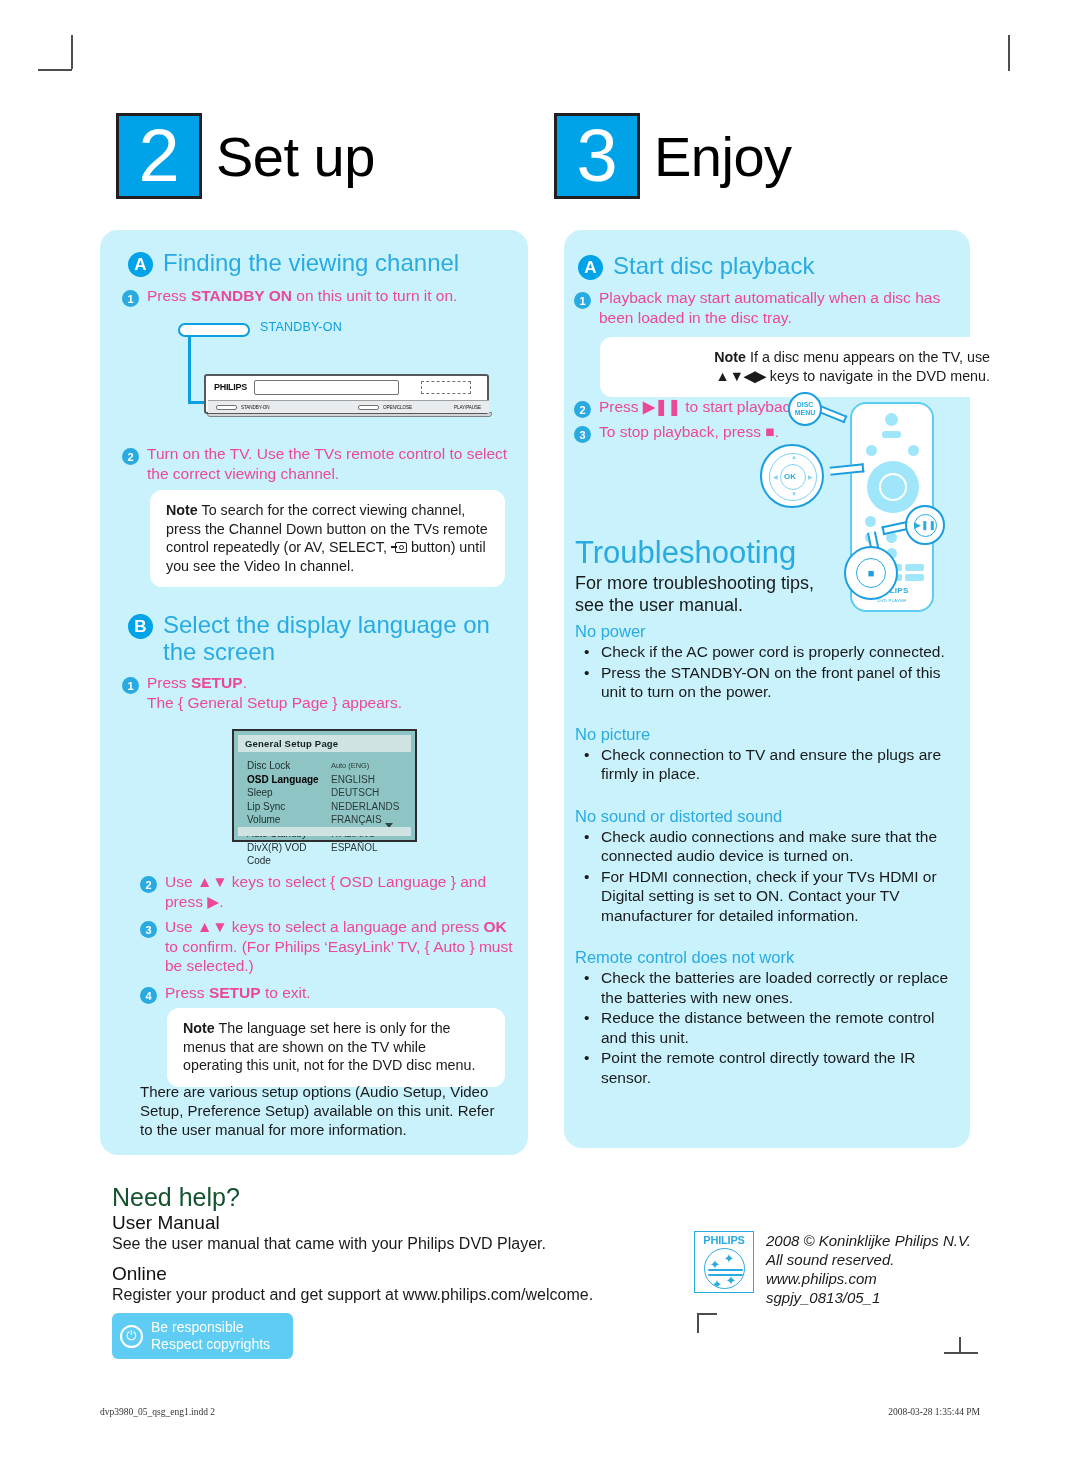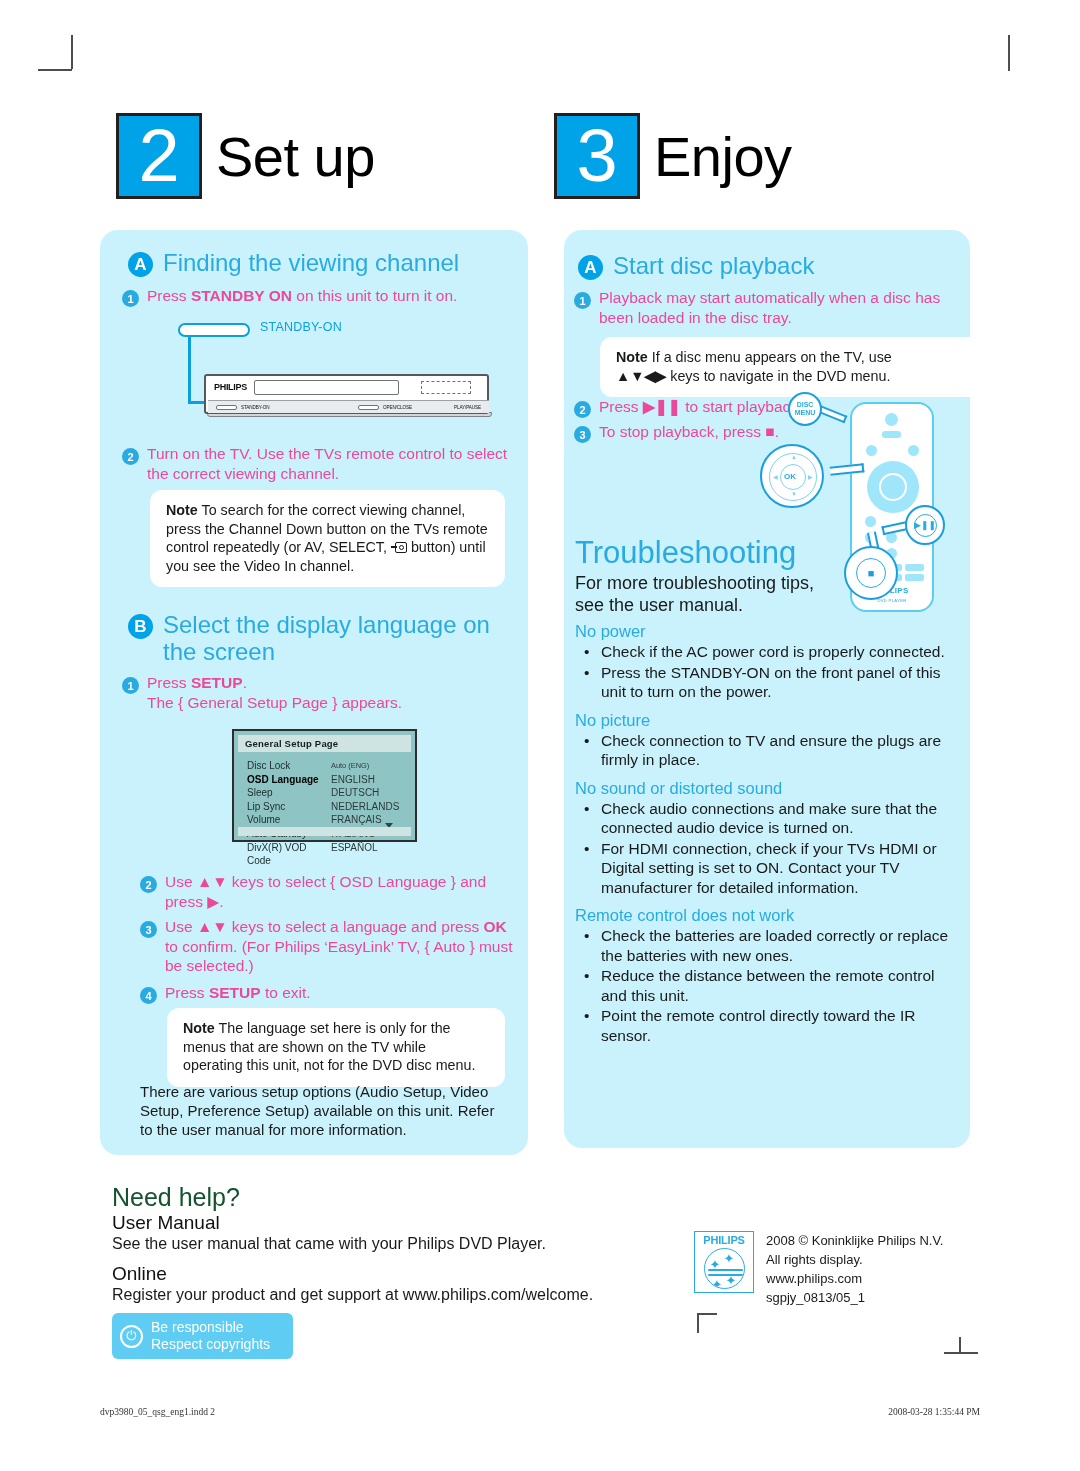--- a/index.html
+++ b/index.html
@@ -159,21 +159,21 @@
     position: absolute; border: 2.5px solid #1b9ee0; border-radius: 50%;
     background: #ffffff;
   }
   .navpad .nring { position: absolute; border: 1.2px solid #7fd3f2; border-radius: 50%; }
   .navpad .ok { position: absolute; font-size: 8px; color: #29abe2; font-weight: bold; }
   .navpad .arr { position: absolute; color: #7fd3f2; font-size: 6px; }
 
   
   .ts-title { font-size: 31px; color: #29abe2; line-height: 34px; }
   .ts-intro { font-size: 18px; line-height: 22px; color: #1a1a1a; }
-  .ts-h { font-size: 16.5px; color: #29abe2; margin-top: 9px; margin-bottom: 1px; }
+  .ts-h { font-size: 16.5px; color: #29abe2; margin-top: 23px; margin-bottom: 1px; }
   .ts-item { display: flex; font-size: 15.5px; line-height: 19.5px; margin-bottom: 1px; }
   .ts-bullet { width: 26px; flex: none; text-align: left; padding-left: 9px; }
 
   
   .nh-title { font-size: 25px; color: #14532d; }
   .nh-sub { font-size: 19px; color: #111; line-height: 24px; }
   .nh-body { font-size: 16px; color: #1a1a1a; line-height: 21px; }
   .resp {
     background: #5fcdf3; border-radius: 6px; display: flex; align-items: center;
     padding: 6px 12px 6px 8px; width: 181px;
@@ -187,21 +187,21 @@
 
   .ph-shield {
     width: 60px; height: 62px; border: 1.6px solid #29abe2;
     display: flex; flex-direction: column; align-items: center;
   }
   .ph-shield .name { font-size: 11px; font-weight: bold; color: #29abe2; letter-spacing: -0.2px; margin-top: 2px; }
   .ph-circ { width: 41px; height: 41px; border: 1.6px solid #29abe2; border-radius: 50%;
     margin-top: 2px; position: relative; overflow: hidden; }
   .wave { position: absolute; left: 3px; width: 35px; height: 2px; background: #29abe2; border-radius: 2px; }
   .star { position: absolute; color: #29abe2; font-size: 13px; line-height: 13px; }
-  .copy { font-size: 13px; line-height: 19px; color: #1a1a1a; }
+  .copy { font-size: 15px; line-height: 19px; color: #1a1a1a; font-style: italic; }
 
   .footer { position: absolute; font-size: 9.5px; color: #333; font-family: Liberation Serif, serif; }
 </style>
 </head>
 <body>
 
 <div class="page">
 
   <div class="crop cm-tl-h"></div>
   <div class="crop cm-tl-v"></div>
@@ -333,21 +333,21 @@
   <div class="sec-head" style="position:absolute; left:578px; top:252px; width:380px;">
     <div class="badge">A</div>
     <div class="sec-title">Start disc playback</div>
   </div>
 
   <div class="step-row" style="position:absolute; left:574px; top:288px; width:370px;">
     <div class="num">1</div>
     <div class="step-text">Playback may start automatically when a disc has been loaded in the disc tray.</div>
   </div>
 
-  <div class="note" style="position:absolute; left:600px; top:337px; width:406px;">
+  <div class="note" style="position:absolute; left:600px; top:337px; width:406px;text-align:right;">
     <span class="nb">Note</span>
     <span>If a disc menu appears on the TV, use</span>
     <div><span class="b">▲▼◀▶</span><span> keys to navigate in the DVD menu.</span></div>
   </div>
 
   <div class="step-row" style="position:absolute; left:574px; top:397px; width:250px;">
     <div class="num">2</div>
     <div class="step-text"><span>Press </span><span class="b">▶❚❚</span><span> to start playback.</span></div>
   </div>
 
@@ -493,21 +493,21 @@
         <span class="star" style="left:19px; top:3px;">✦</span>
         <span class="star" style="left:5px; top:9px;">✦</span>
         <span class="wave" style="top:20px;"></span>
         <span class="wave" style="top:25px;"></span>
         <span class="star" style="left:21px; top:25px;">✦</span>
         <span class="star" style="left:7px; top:29px;">✦</span>
       </div>
     </div>
     <div class="copy" style="margin-left:12px;">
       <div>2008 © Koninklijke Philips N.V.</div>
-      <div>All rights display.</div>
+      <div>All sound reserved.</div>
       <div>www.philips.com</div>
       <div>sgpjy_0813/05_1</div>
     </div>
   </div>
 
   <div class="footer" style="left:100px; top:1407px;">dvp3980_05_qsg_eng1.indd   2</div>
   <div class="footer" style="right:100px; top:1407px;">2008-03-28   1:35:44 PM</div>
 
 </div>
 

